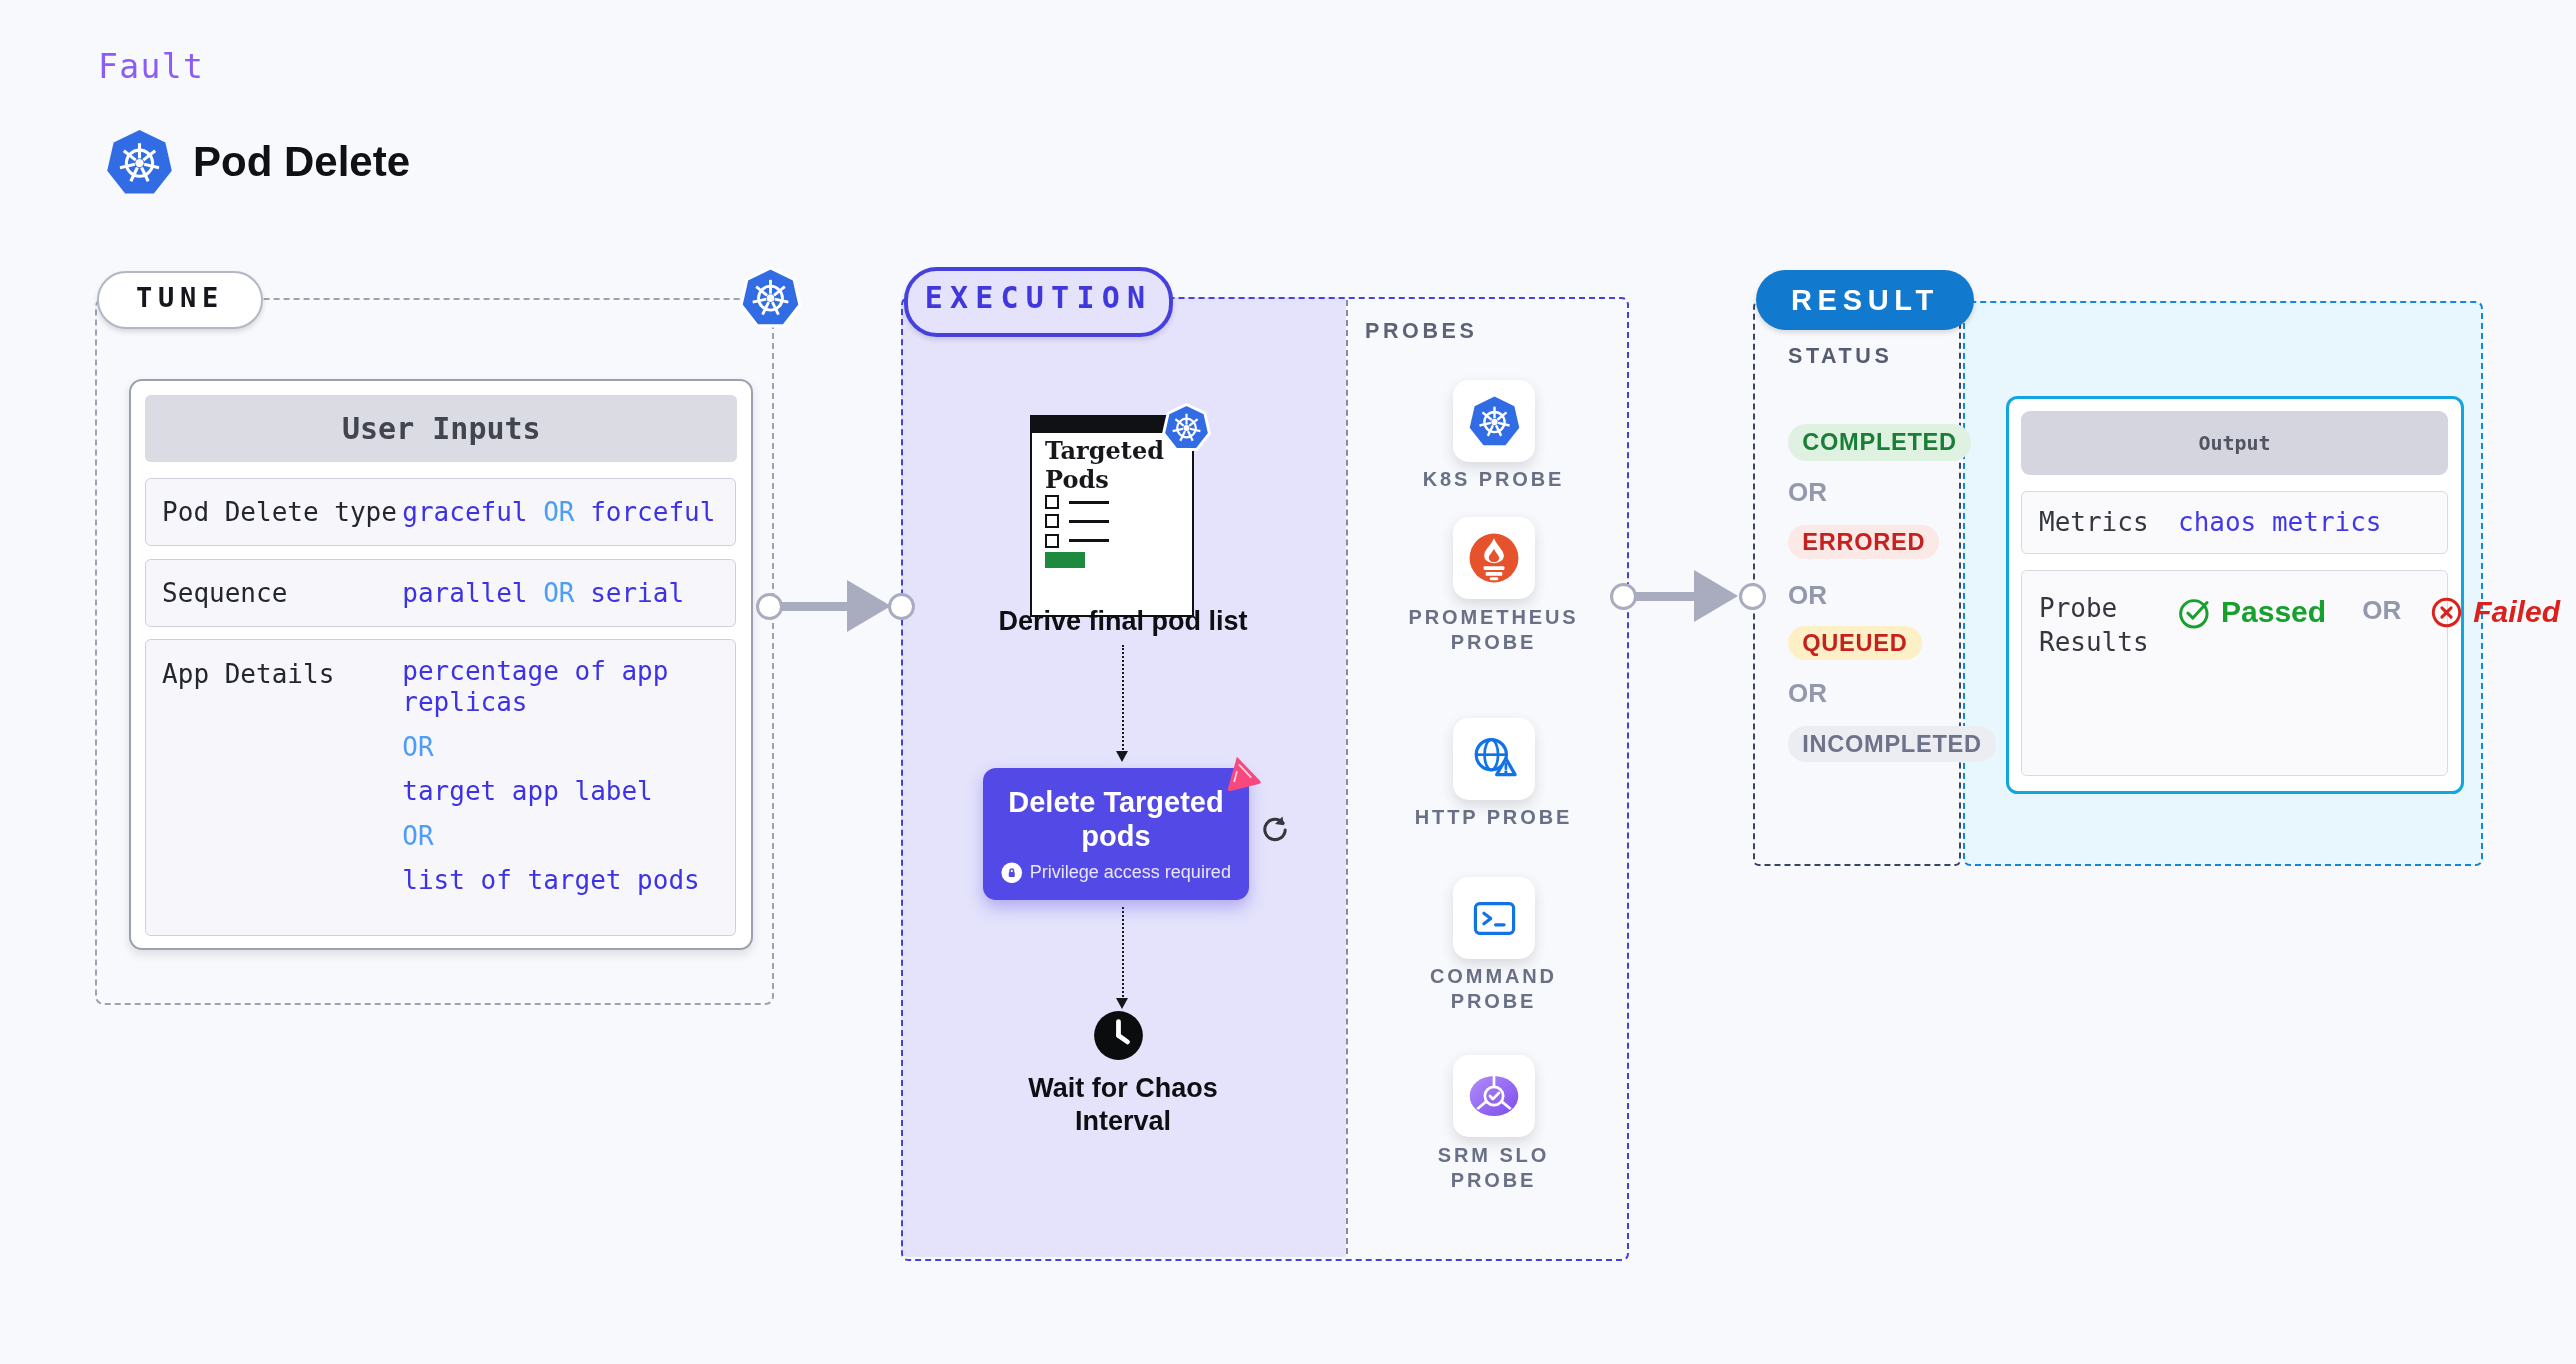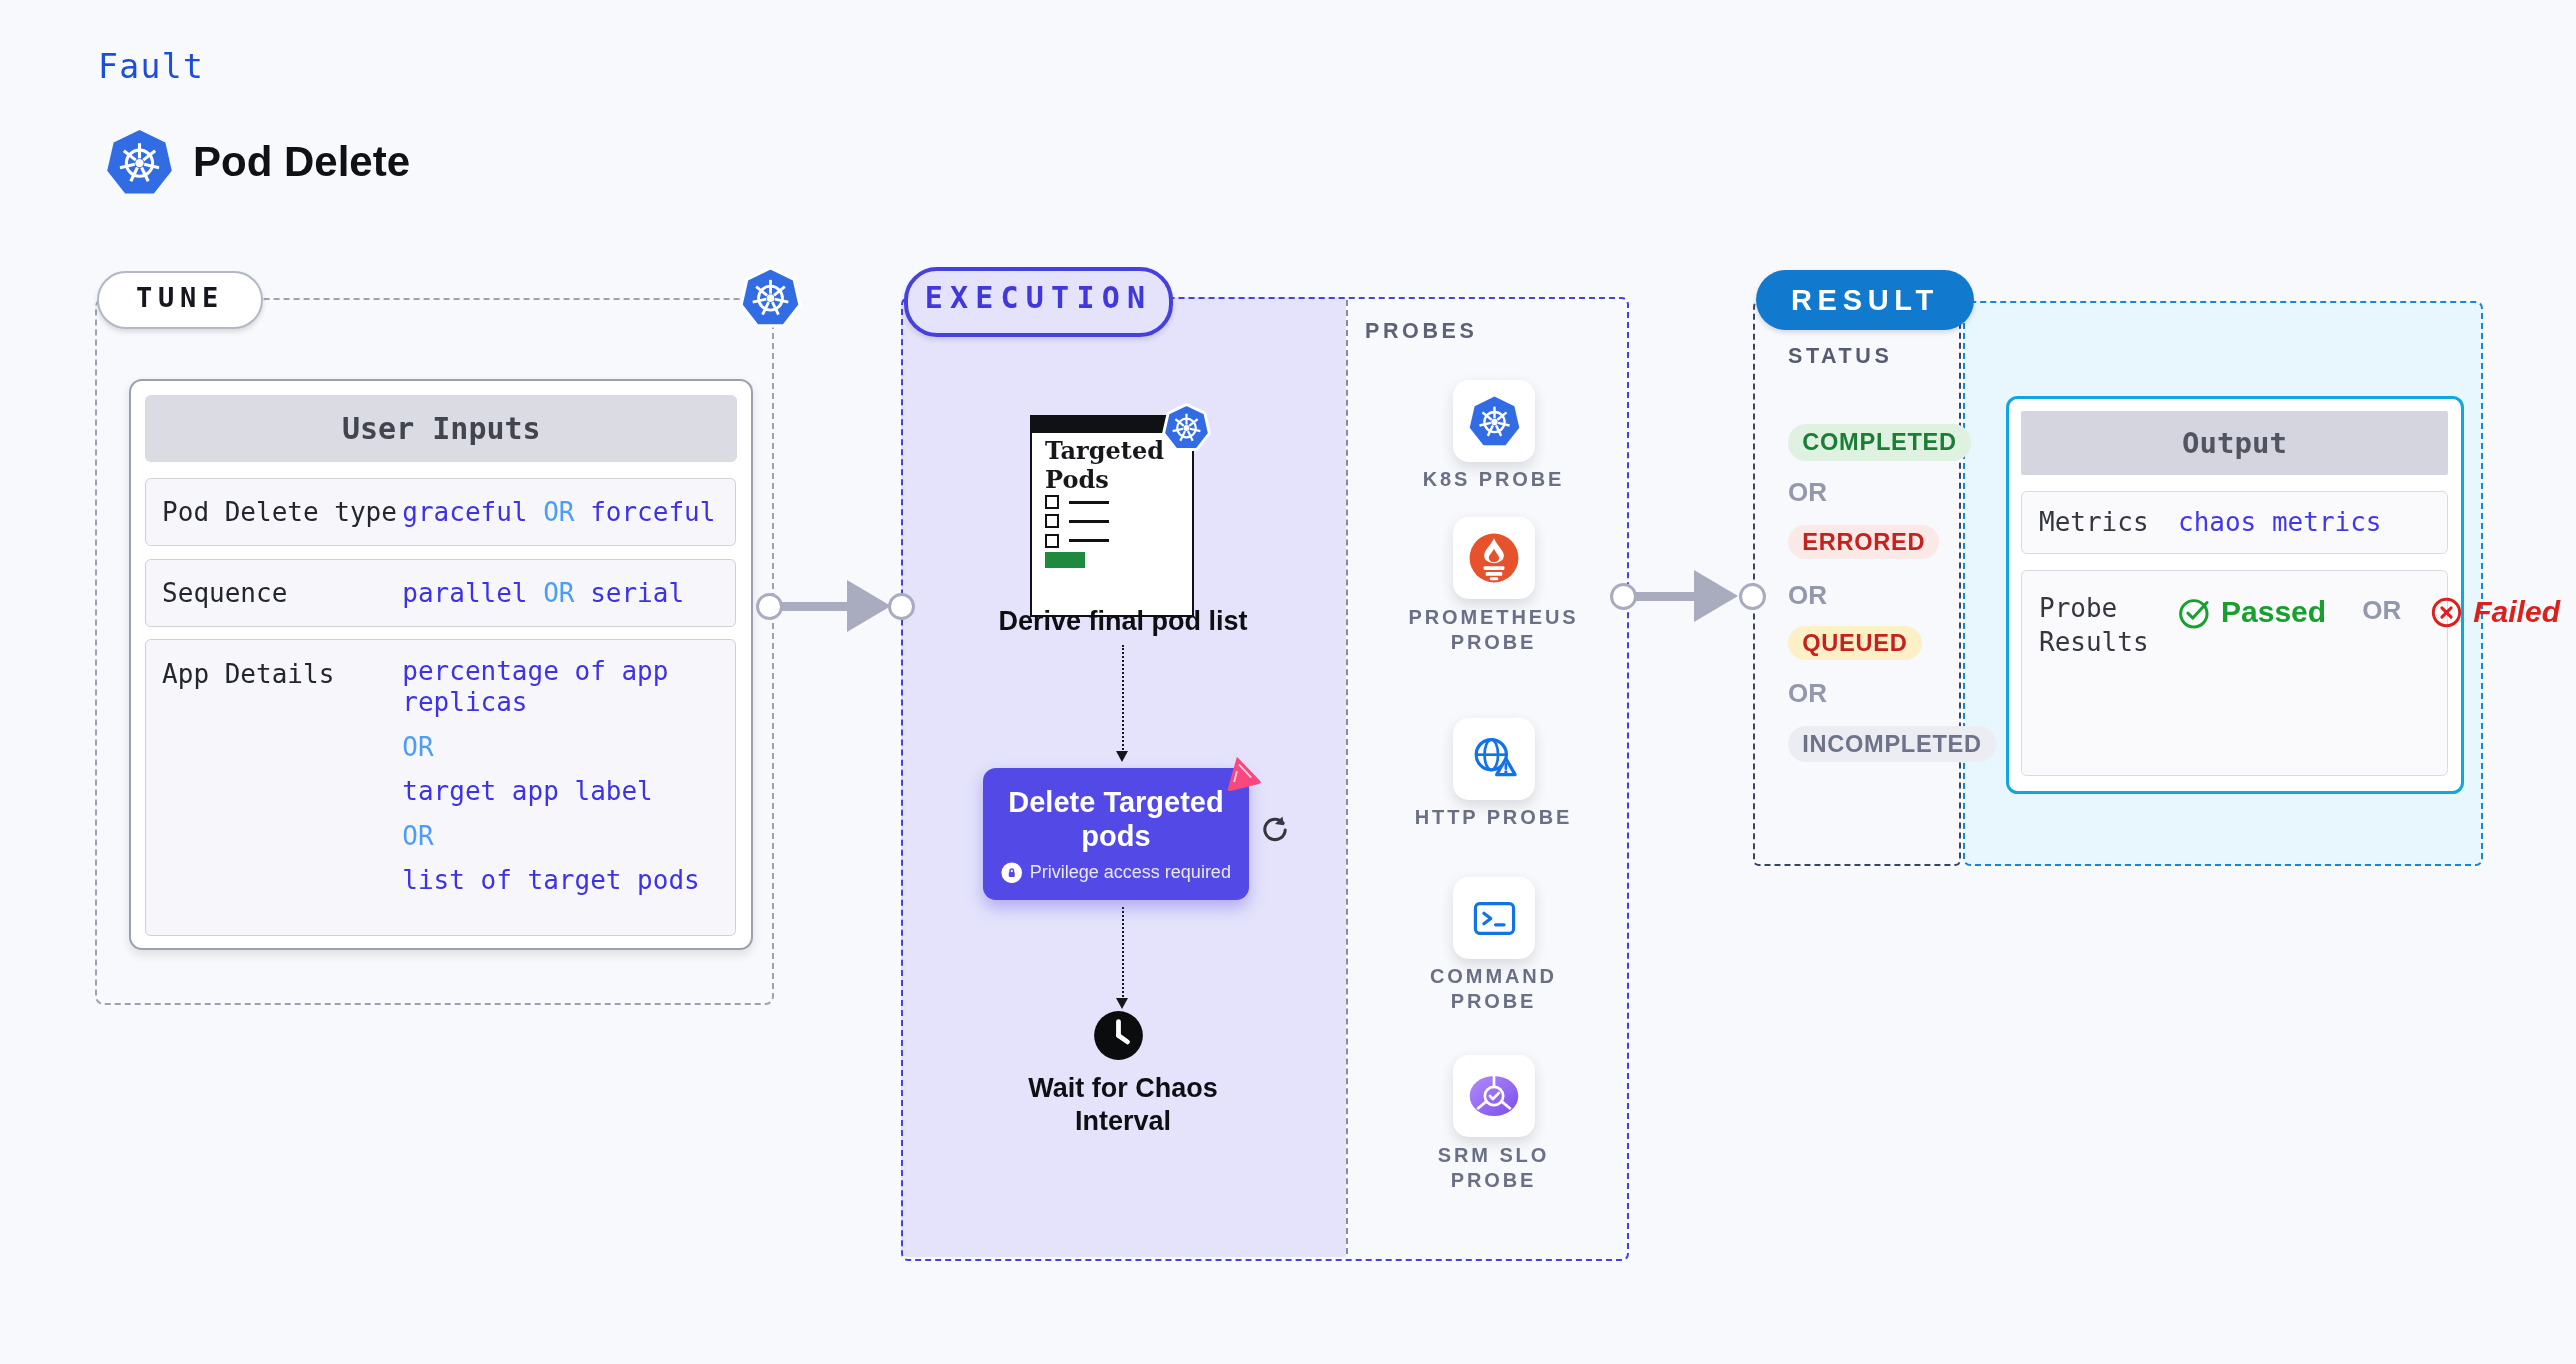--- a/index.html
+++ b/index.html
@@ -4,21 +4,21 @@
 <style>
   html,body{margin:0;padding:0;background:#F8F9FC;}
   .mono{font-family:"DejaVu Sans Mono","Liberation Mono",monospace;}
   .sans{font-family:"Liberation Sans","DejaVu Sans",sans-serif;}
   .serif{font-family:"DejaVu Serif","Liberation Serif",serif;}
   #stage{position:relative;width:2576px;height:1365px;background:#F8F9FC;overflow:hidden;
          font-family:"Liberation Sans",sans-serif;}
   .abs{position:absolute;}
 
   
-  .kicker{left:98px;top:47px;font-size:33px;letter-spacing:1.4px;color:#1d4ed8;}
+  .kicker{left:98px;top:47px;font-size:33px;letter-spacing:1.4px;color:#8b5cf6;}
   .page-title{left:193px;top:138px;font-size:42px;font-weight:bold;color:#0F1115;}
 
   
   .pill{border-radius:33px;text-align:center;z-index:4;box-shadow:0 2.9px 5.7px rgba(25,28,40,.14);}
   .pill-tune{left:97px;top:271px;width:162px;height:54px;line-height:50px;background:#fff;
     border:2.9px solid #B3B7C4;font-size:27px;font-weight:bold;letter-spacing:5.7px;color:#15171C;}
   .pill-exec{left:904px;top:267px;width:261px;height:62px;line-height:54px;background:#E4E3FB;
     border:4.3px solid #4640DE;font-size:30px;font-weight:bold;letter-spacing:7.2px;color:#4037DC;}
   .pill-result{left:1756px;top:270px;width:218px;height:60px;line-height:60px;background:#1179CE;
     font-size:29px;font-weight:bold;letter-spacing:5.7px;color:#FFFFFF;}
@@ -74,22 +74,22 @@
   .cyan-box{left:1963px;top:301px;width:516px;height:561px;border:2.9px dashed #1386D9;border-radius:7.2px;background:#E8F6FD;}
   .status-head{left:1788px;top:344px;font-size:21.5px;font-weight:bold;letter-spacing:3.6px;color:#555B70;}
   .badge{left:1788px;font-size:23.6px;font-weight:bold;letter-spacing:0.7px;border-radius:18px;padding:0 14.3px;}
   .b-completed{top:424px;height:37px;line-height:37px;background:#DFF2E2;color:#1B7E37;}
   .b-errored{top:525px;height:34px;line-height:34px;background:#FBE9E7;color:#C5221F;}
   .b-queued{top:626px;height:34px;line-height:34px;background:#FDF0C6;color:#C5221F;}
   .b-incompleted{top:726px;height:36px;line-height:36px;background:#ECEDF2;color:#6F7389;}
   .or-word{left:1788px;font-size:26px;font-weight:bold;color:#9398AC;}
   .output-box{left:2006px;top:396px;width:458px;height:398px;background:#fff;border:3.6px solid #12A6E0;
     border-radius:11.5px;z-index:2;box-sizing:border-box;}
-  .out-head{position:absolute;left:12px;top:12px;width:427px;height:64px;background:#D5D5DF;border-radius:2px;
-    font-size:29px;font-weight:bold;color:#515561;line-height:64px;text-align:center;}
+  .out-head{position:absolute;left:12px;top:12px;width:427px;height:64px;background:#D5D5DF;border-radius:9px;
+    font-size:20px;font-weight:bold;color:#515561;line-height:64px;text-align:center;}
   .out-row{position:absolute;left:12px;width:427px;background:#FAFAFC;border:1.4px solid #D8DAE3;
     border-radius:5.7px;box-sizing:border-box;}
   .out-label{position:absolute;left:17px;font-size:26px;color:#34373F;line-height:34px;}
   .out-value{position:absolute;left:156px;font-size:26px;color:#4338E8;}
   .pr-col{position:absolute;left:156px;top:24px;display:flex;flex-direction:row;gap:29px;}
   .pr-row{display:flex;align-items:center;gap:10px;font-size:30px;font-weight:bold;}
   .passed{color:#17A02E;} .failed{color:#DB211C;font-style:italic;}
   .pr-or{font-size:26px;font-weight:bold;color:#9398AC;margin-left:7.2px;}
 </style>
 </head>

